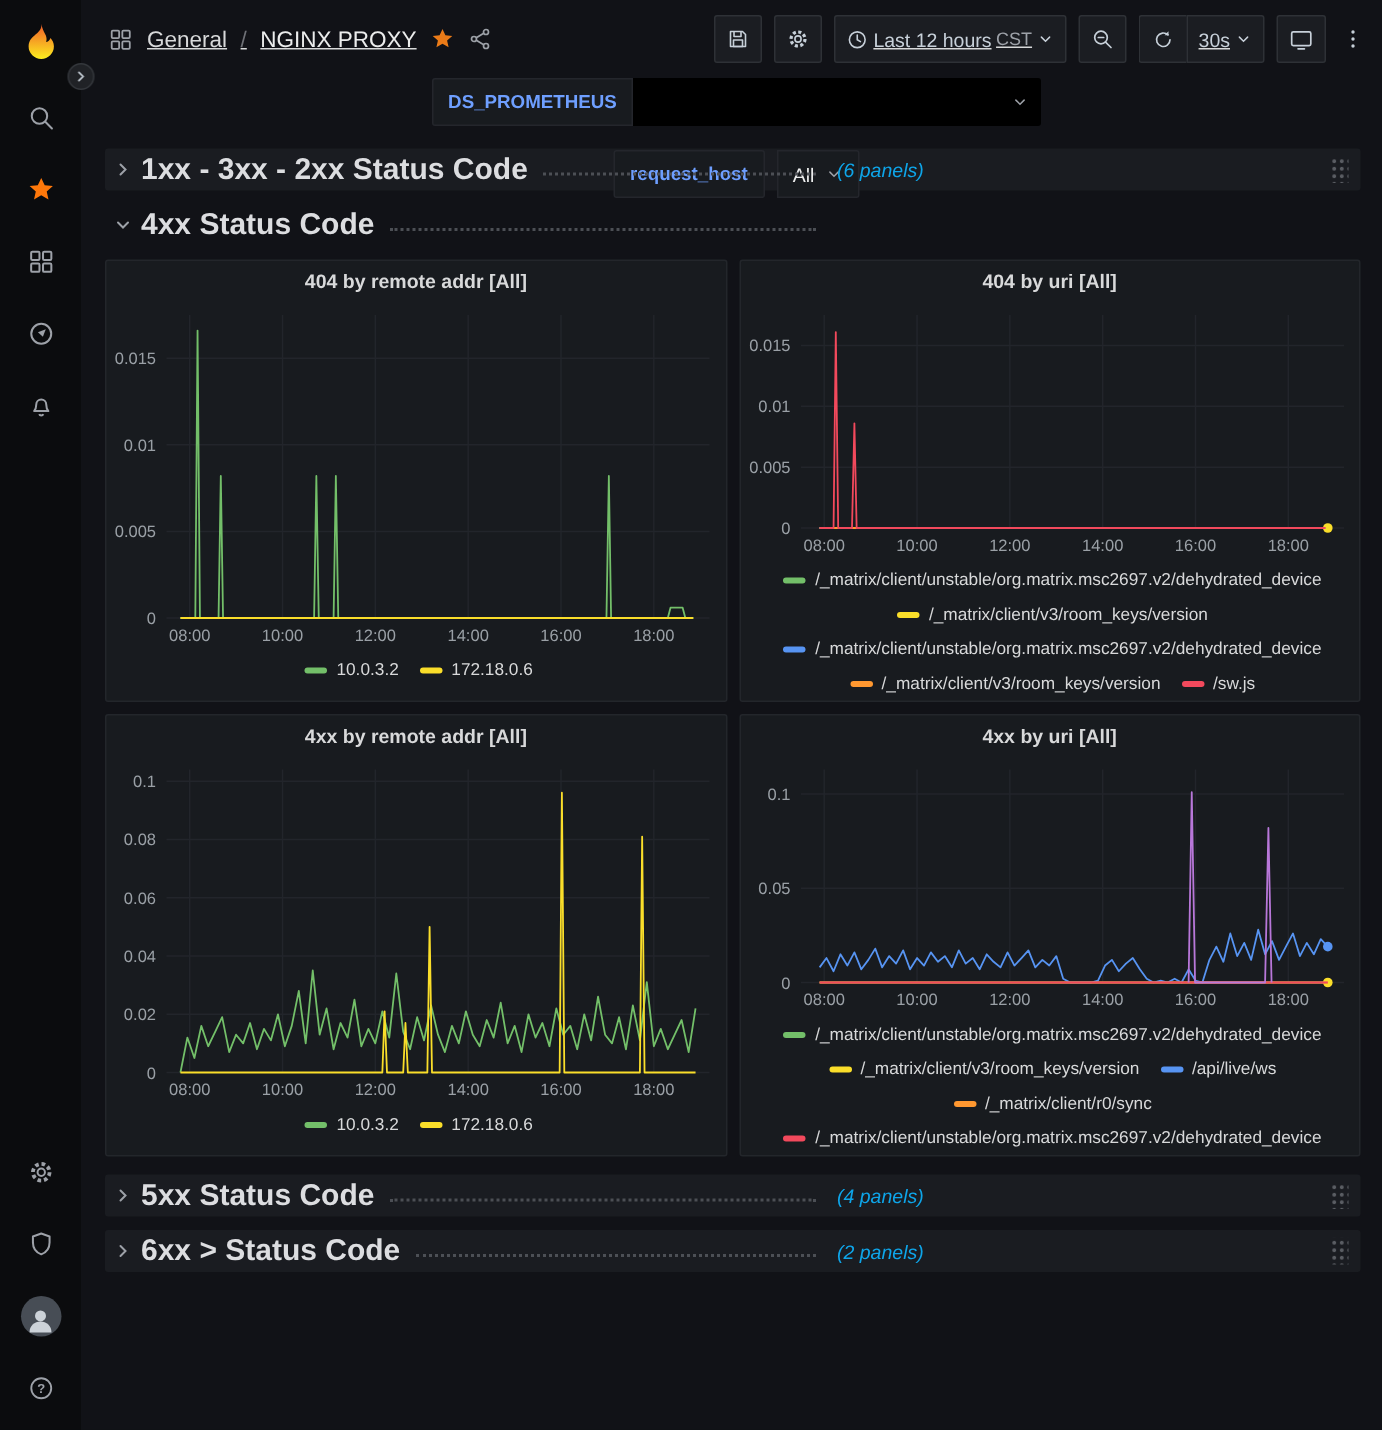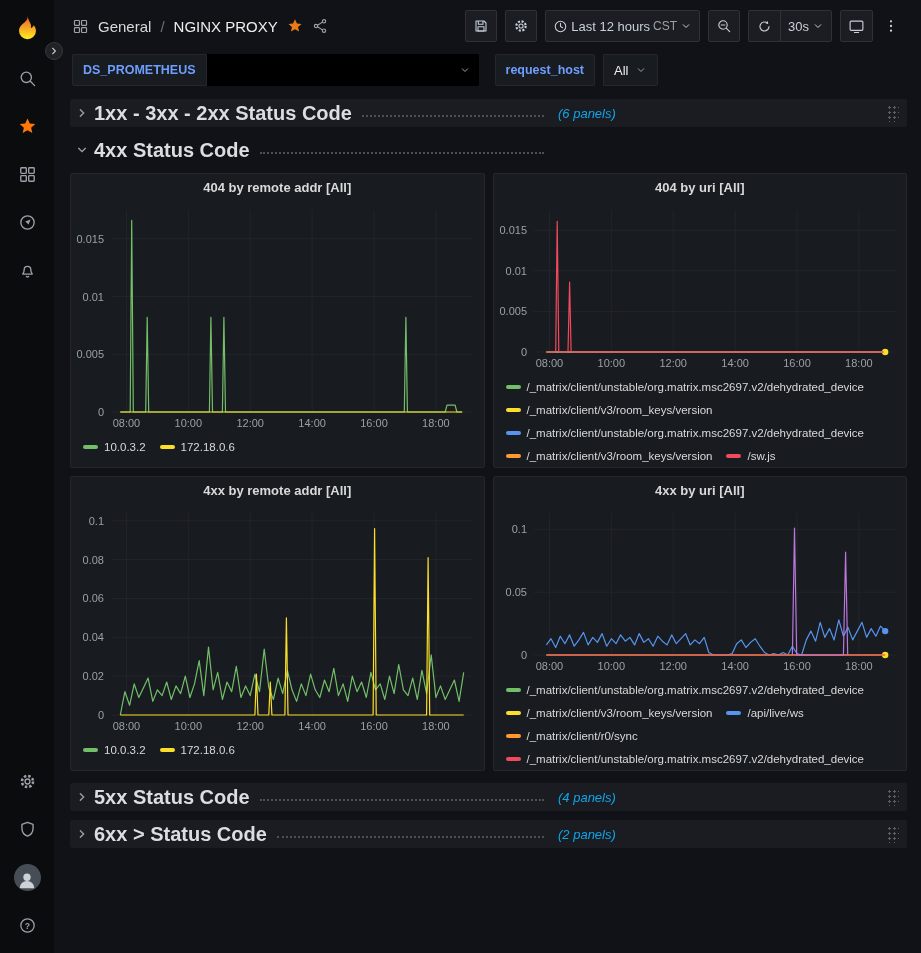--- a/index.html
+++ b/index.html
@@ -13,39 +13,39 @@
   .side-item { height:48px; width:100%; display:flex; align-items:center; justify-content:center; color:#9da1a8; cursor:pointer; }
   .side-bottom { margin-top:auto; width:100%; padding-bottom:4px; }
   .expand-btn { position:absolute; left:45px; top:42px; width:18px; height:18px; border-radius:50%;
     background:#202226; border:1px solid #35383d; color:#c7d0d9; display:flex; align-items:center;
     justify-content:center; z-index:9; cursor:pointer; }
   .avatar { width:27px; height:27px; border-radius:50%; background:#474d55; display:flex; align-items:flex-end; justify-content:center; overflow:hidden; color:#ccd2d8; }
 
   
   .main { margin-left:54px; width:867px; }
 
-  .topbar { height:52px; display:flex; padding:0 20px 0 18px; }
+  .topbar { height:52px; display:flex; padding:0 9px 0 18px;text-decoration:underline; }
   .crumbs { display:flex; align-items:center; gap:9px; }
   .crumb-icon { color:#9da1a8; display:flex; }
   .crumb-a { font-size:15px; color:#d8d9da; cursor:pointer; }
   .crumb-sep { font-size:15px; color:#6e7076; }
   .crumb-b { font-size:15px; color:#eceded; cursor:pointer; }
   .mini-icon { display:flex; align-items:center; cursor:pointer; color:#9da1a8; }
 
   .top-actions { margin-left:auto; display:flex; align-items:center; gap:8px; }
   .tbtn { height:32px; min-width:32px; padding:0 7px; background:#1b1d22; border:1px solid #2e3136;
     border-radius:2px; color:#c7d0d9; display:flex; align-items:center; justify-content:center; gap:3px;
     font-size:13px; cursor:pointer; white-space:nowrap; }
   .btn-group { display:flex; }
   .btn-group .tbtn:first-child { border-radius:2px 0 0 2px; border-right:none; }
   .btn-group .tbtn:last-child { border-radius:0 2px 2px 0; }
   .tz { color:#9da1a8; font-size:12px; }
 
   
-  .subbar { height:40px; display:flex; align-items:center; gap:16px; padding:0 11px 4px 18px; }
+  .subbar { height:40px; display:flex; align-items:center; gap:16px; padding:0 11px 4px 18px;flex-direction:column; }
   .var-group { display:flex; align-items:center; }
   .var-label { height:32px; display:flex; align-items:center; padding:0 10px; background:#181b1f;
     border:1px solid #24262c; color:#6e9fff; font-size:12.5px; font-weight:600; border-radius:2px 0 0 2px; }
   .var-value-black { width:272px; height:32px; background:#000; border-radius:0 2px 2px 0;
     display:flex; align-items:center; justify-content:flex-end; padding-right:8px; color:#9da1a8; cursor:pointer; }
   .var-value { height:32px; display:flex; align-items:center; gap:7px; padding:0 10px; background:#181b1f;
     border:1px solid #24262c; border-radius:0 2px 2px 0; color:#eceded; font-size:13px; cursor:pointer; }
 
   
   .content { padding:0 14px 0 16px; }
@@ -63,21 +63,21 @@
 
   
   .panel-grid { display:grid; grid-template-columns:1fr 1fr; gap:8px; margin-top:9px; }
   .panel { background:#181b1f; border:1px solid #23262b; border-radius:2px; height:295px;
     display:flex; flex-direction:column; overflow:hidden; }
   .panel-title { height:28px; line-height:28px; text-align:center; font-size:13px; font-weight:600;
     color:#d8d9da; flex:none; cursor:pointer; white-space:nowrap; }
   svg.chart { flex:none; display:block; }
   svg.chart text { font-family:"Liberation Sans", sans-serif; }
   .legend { flex:1 1 auto; overflow:hidden; display:flex; flex-wrap:wrap; align-content:flex-start;
-    padding:3px 8px 0 12px; column-gap:14px; }
+    padding:3px 8px 0 12px; column-gap:14px;justify-content:center; }
   .legend-item { display:inline-flex; align-items:center; gap:6px; font-size:11.5px; color:#d8d9da;
     white-space:nowrap; height:23px; cursor:pointer; }
   .swatch { width:15px; height:4px; border-radius:2px; flex:none; }
 </style>
 </head>
 <body>
 
 <nav class="sidebar">
   <div class="side-logo">
     <svg width="27" height="27" viewBox="0 0 24 24">

